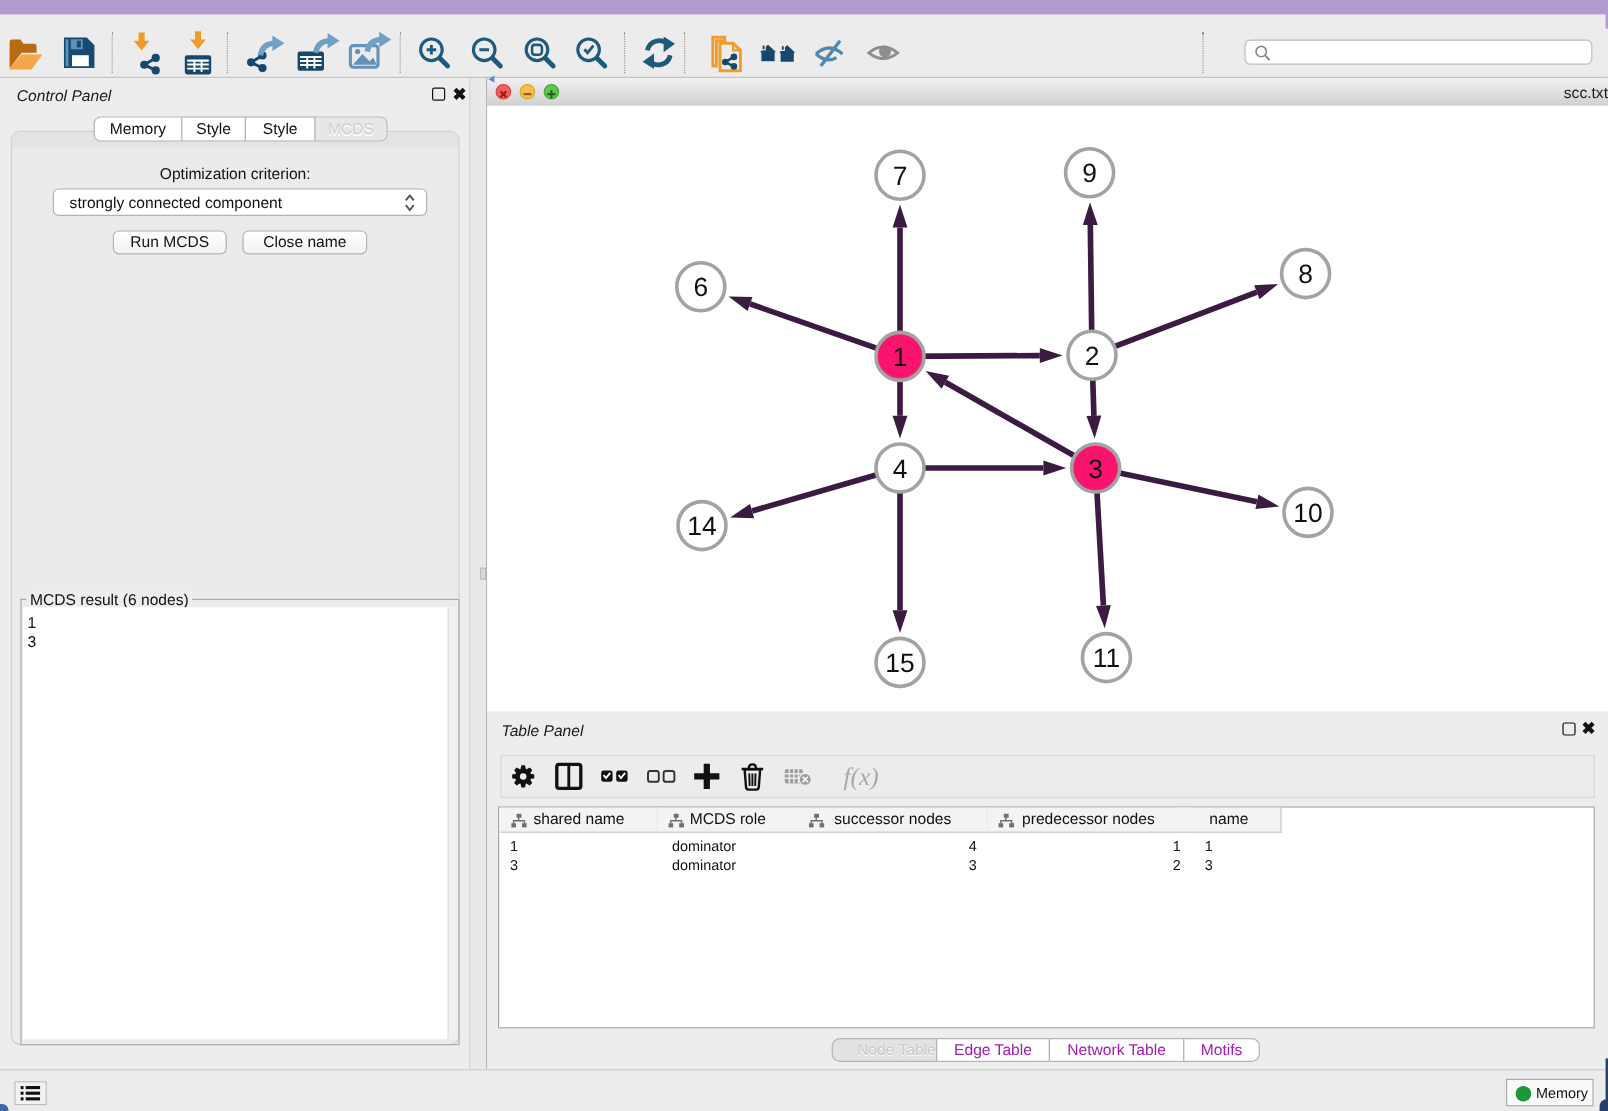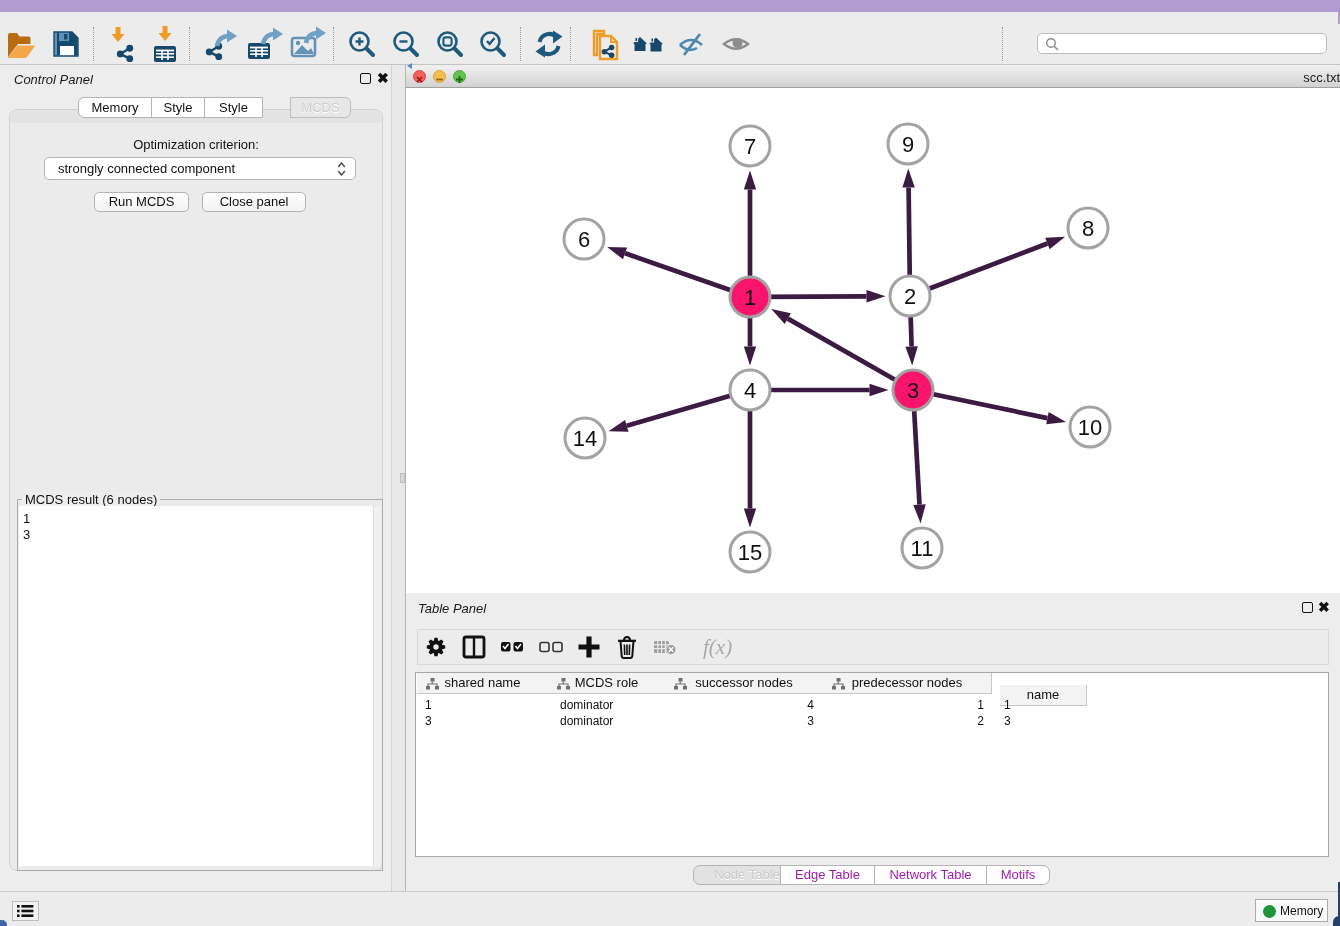--- a/index.html
+++ b/index.html
@@ -17,21 +17,21 @@
 #toolbar { left:0; top:24px; width:1340px; height:41px; background:#ececec; border-bottom:1px solid #c3c3c3; }
 .tsep { top:3px; height:34px; width:0; border-left:1px dotted #9a9a9a; }
 #searchbox { left:1037px; top:9px; width:290px; height:21px; background:#fff; border:1px solid #bcbcbc; border-radius:5px; }
 
 
 #cpanel { left:0; top:65px; width:391px; height:826px; background:#ededed; }
 .paneltitle { font-size:13px; color:#1a1a1a;font-style:italic; }
 #cp-pane { left:9px; top:44px; width:374px; height:762px; background:#ebebeb; border:1px solid #d2d2d2; border-radius:8px; }
 #cp-tabstrip { left:10px; top:45px; width:372px; height:13px; background:#e3e3e3; border-radius:7px 7px 0 0; }
 .tab { top:32px; height:21px; background:#ffffff; border:1px solid #b4b4b4; font-size:13px; color:#111; text-align:center; line-height:19px; }
-.tab.sel { background:#e7e7e7; color:#cfcfcf; text-shadow:0 1px 0 #ffffff; border-color:#bdbdbd;margin-left:28px; }
+.tab.sel { background:#e7e7e7; color:#cfcfcf; text-shadow:0 1px 0 #ffffff; border-color:#bdbdbd; }
 #optlabel { left:9px; top:72px; width:374px; text-align:center; font-size:13px; color:#111; }
 #dropdown { left:44px; top:92px; width:312px; height:23px; background:#fff; border:1px solid #b3b3b3; border-radius:5px; font-size:13px; color:#111; line-height:21px; padding-left:13px; }
 .btn { top:127px; height:20px; background:linear-gradient(#ffffff,#f2f2f2); border:1px solid #b3b3b3; border-radius:5px; font-size:13px; color:#111; text-align:center; line-height:18px; }
 #fieldset { left:17px; top:434px; width:366px; height:372px; border:1px solid #ababab; }
 #legend { left:22px; top:427px; background:#ededed; padding:0 3px; font-size:13px; color:#111; }
 #resultbox { left:19px; top:441px; width:362px; height:360px; background:#fff; font-size:13px; color:#111; line-height:16px; padding:5px 0 0 4px; }
 #resultscroll { left:373px; top:441px; width:8px; height:360px; background:#f0f0f0; border-left:1px solid #e0e0e0; }
 
 
 #vsplit { left:391px; top:65px; width:15px; height:826px; background:#e9e9e9; border-left:1px solid #d4d4d4; border-right:1px solid #b5b5b5; }
@@ -223,21 +223,21 @@
   <div class="tab abs" style="left:204px;width:59px;">Style</div>
   <div class="tab sel abs" style="left:262px;width:61px;border-radius:0 6px 6px 0;">MCDS</div>
   <div id="dropdown" class="abs">strongly connected component
     <svg class="abs" style="right:9px;top:3px;" width="9" height="16" viewBox="0 0 9 16">
           <path d="M1.2 6 L4.5 2 L7.8 6" fill="none" stroke="#555" stroke-width="1.6"></path>
           <path d="M1.2 10 L4.5 14 L7.8 10" fill="none" stroke="#555" stroke-width="1.6"></path>
         </svg>
   </div>
   <div id="optlabel" class="abs">Optimization criterion:</div>
   <div class="btn abs" style="left:94px;width:95px;">Run MCDS</div>
-  <div class="btn abs" style="left:202px;width:104px;">Close panel</div>
+  <div class="btn abs" style="left:202px;width:104px;">Close name</div>
   <div id="fieldset" class="abs"></div>
   <div id="legend" class="abs">MCDS result (6 nodes)</div>
   <div id="resultbox" class="abs">1<br>3</div>
   <div id="resultscroll" class="abs"></div>
 </div>
 
 <div id="vsplit" class="abs">
       <div class="abs" style="left:8px;top:408px;width:5px;height:10px;background:#d9d9d9;border:1px solid #bdbdbd;"></div>
     </div>
 
@@ -360,21 +360,21 @@
             <circle cx="6" cy="2.5" r="5" stroke="#ececec" stroke-width="1"></circle>
             <path d="M3.8,0.3 L8.2,4.7 M8.2,0.3 L3.8,4.7" stroke="#fff" stroke-width="1.4"></path>
           </g>
 <text x="285" y="24" font-family="Liberation Serif, serif" font-style="italic" font-size="21" fill="#a8a8a8">f(x)</text>
 </svg></div>
   <div id="tbl" class="abs">
         <div class="hcell abs" style="left:1px;width:132px;">shared name</div>
 <div class="hcell abs" style="left:132px;width:118px;">MCDS role</div>
 <div class="hcell abs" style="left:249px;width:159px;">successor nodes</div>
 <div class="hcell abs" style="left:407px;width:169px;">predecessor nodes</div>
-<div class="hcell abs" style="left:584px;width:87px;margin-top:12px;">name</div>
+<div class="hcell abs" style="left:565px;width:87px;">name</div>
 <svg class="abs" style="left:10px;top:5px;" width="13" height="12" viewBox="0 0 13 12">
           <g fill="#6f6f6f">
             <rect x="4.5" y="0" width="4" height="3.5"></rect>
             <rect x="0" y="8" width="4" height="3.5"></rect>
             <rect x="9" y="8" width="4" height="3.5"></rect>
             <path d="M6.2,3.5 v2 M2,8 v-2 h9 v2" stroke="#6f6f6f" fill="none" stroke-width="1.2"></path>
           </g>
         </svg>
 <svg class="abs" style="left:141px;top:5px;" width="13" height="12" viewBox="0 0 13 12">
           <g fill="#6f6f6f">

